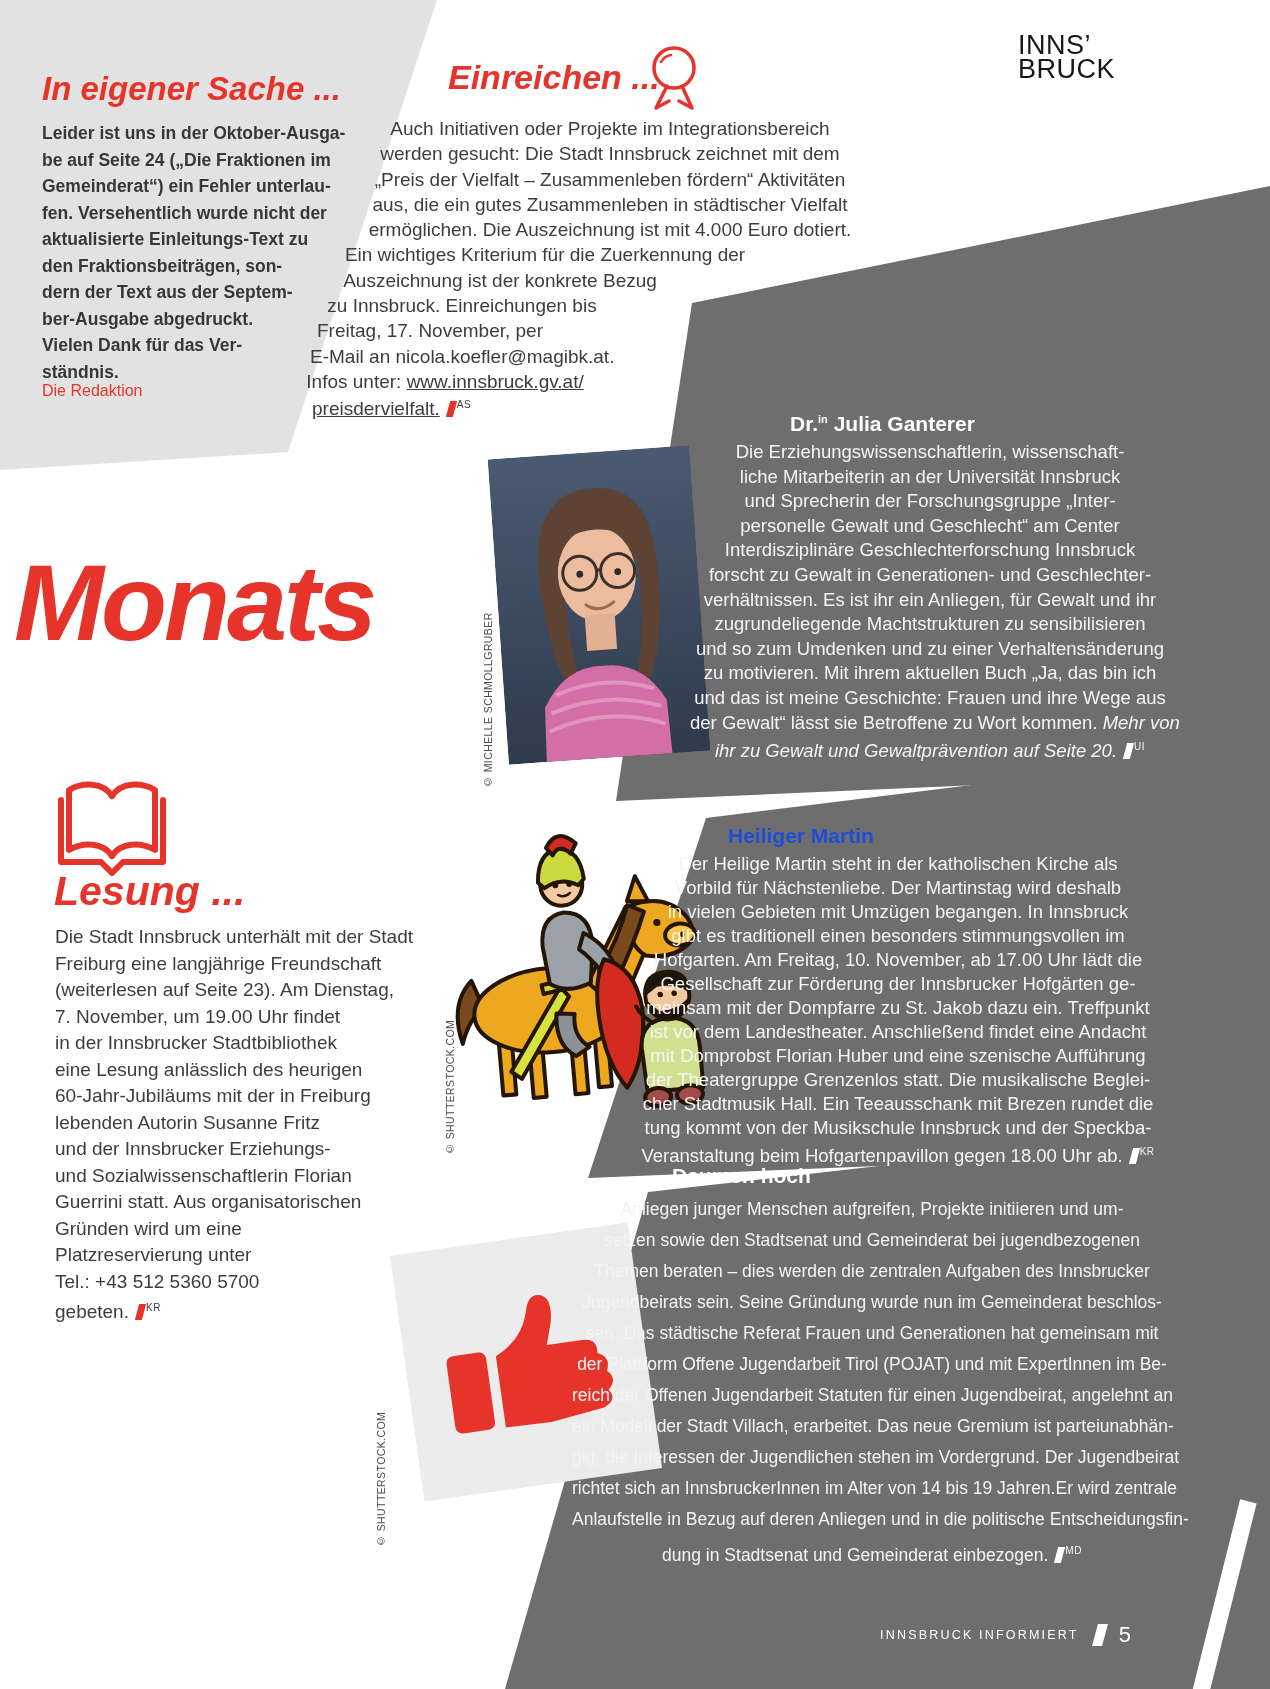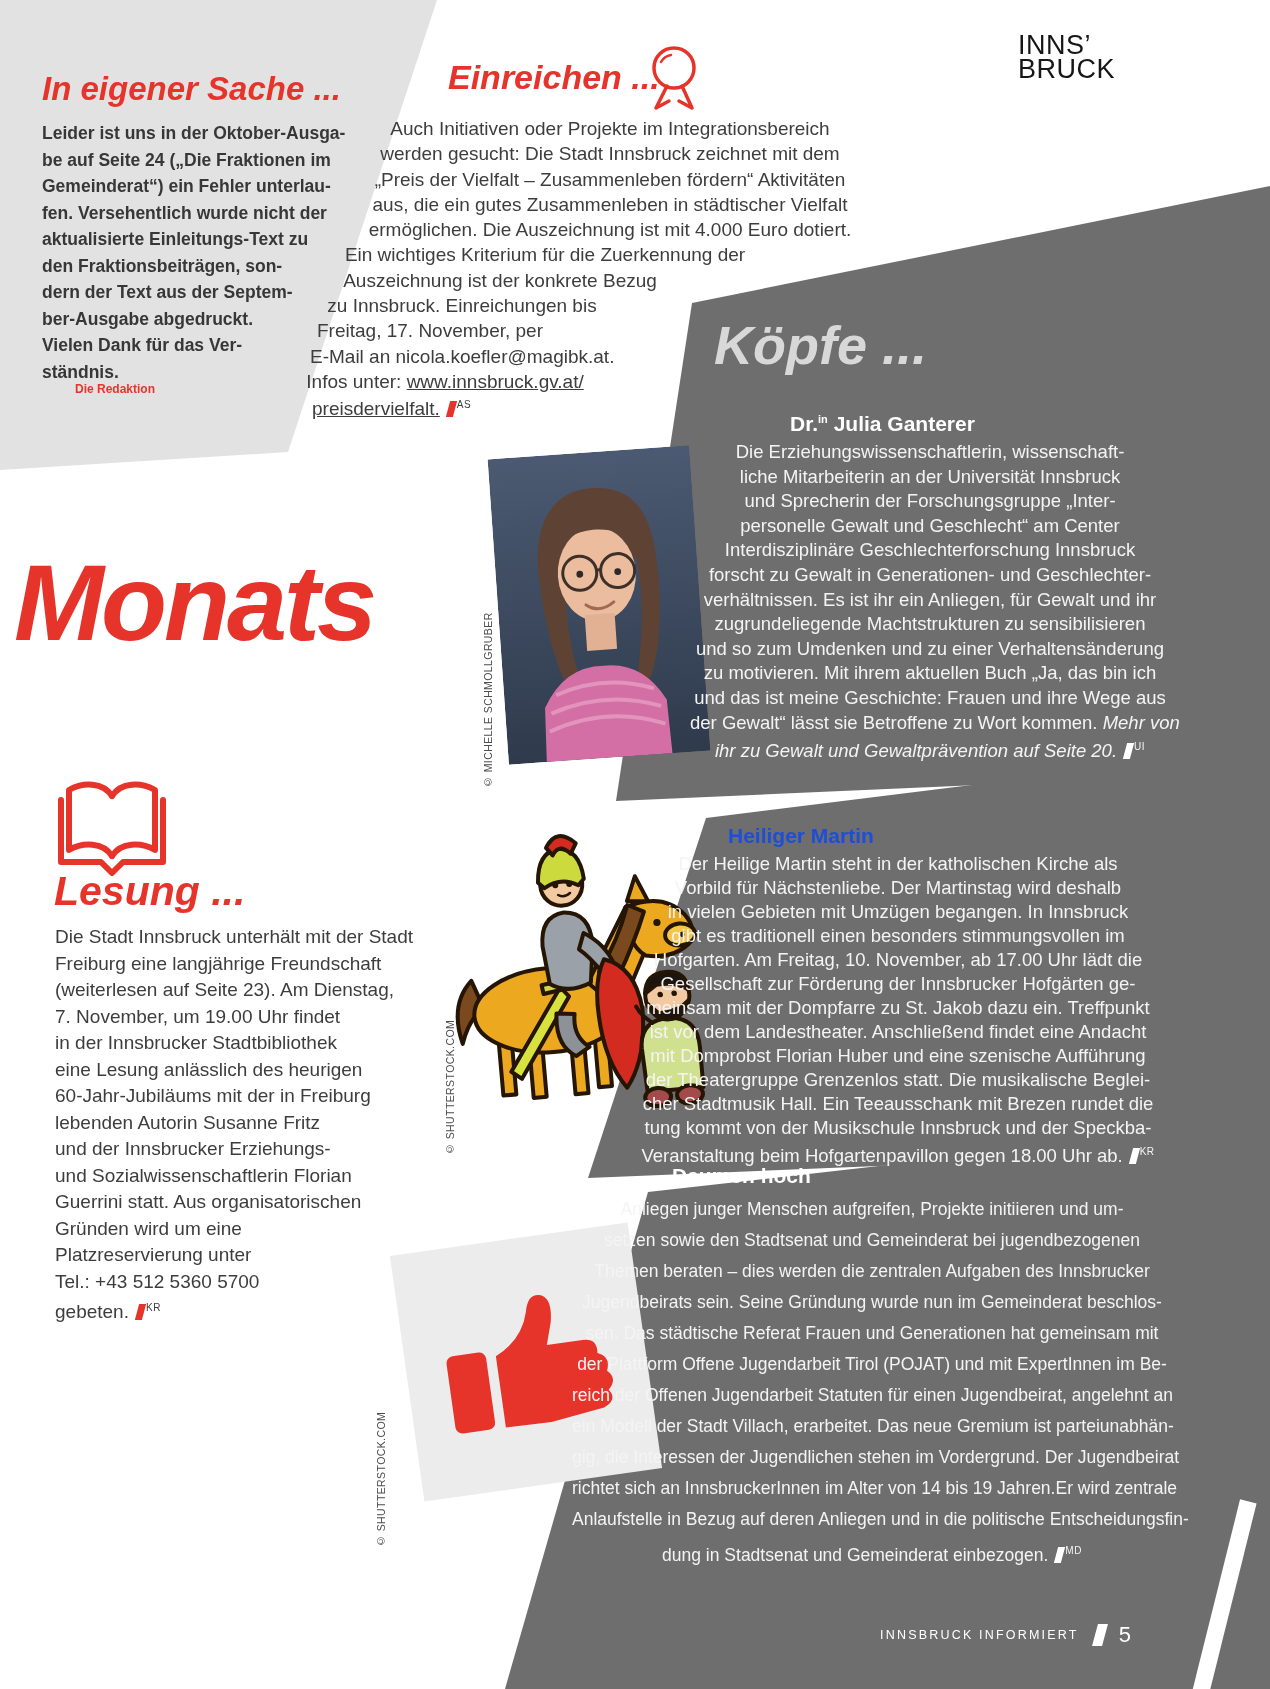--- a/index.html
+++ b/index.html
@@ -38,21 +38,21 @@
   .red-head{color:var(--red);font-style:italic;font-weight:700;}
   .ies-title{left:42px;top:70px;font-size:33px;}
   .einreichen-title{left:448px;top:58px;font-size:34px;}
   .lesung-title{left:54px;top:868px;font-size:41px;text-align:center;}
   .monats{left:14px;top:540px;font-size:108px;letter-spacing:-3px;
     color:var(--red);font-style:italic;font-weight:700;}
 
   
   .ies-body{left:42px;top:120px;width:340px;font-size:17.5px;line-height:26.5px;
     font-weight:700;color:#383737;}
-  .ies-sig{left:42px;top:382px;font-size:12px;font-weight:700;color:var(--red);margin-left:33px;}
+  .ies-sig{left:42px;top:382px;font-size:16px;font-weight:400;color:var(--red);}
 
   
   .einreichen-body{left:310px;top:116px;width:600px;font-size:19px;
     line-height:25.3px;color:var(--ink);text-align:center;}
   .einreichen-body .ln:nth-child(6){padding-right:130px;}
   .einreichen-body .ln:nth-child(7){padding-right:220px;}
   .einreichen-body .ln:nth-child(8){padding-right:296px;}
   .einreichen-body .ln:nth-child(9){padding-right:360px;}
   .einreichen-body .ln:nth-child(10){padding-right:310px;}
   .einreichen-info{left:300px;top:371px;width:290px;text-align:center;
@@ -158,21 +158,20 @@
     </div>
   <div class="abs einreichen-info">
     <span>Infos unter: </span><span class="u">www.innsbruck.gv.at/</span>
   </div>
   <div class="abs einreichen-last">
     <span class="u">preisdervielfalt.</span><span class="slash red"></span><span class="ini">AS</span>
   </div>
 
   <div class="abs monats">Monats</div>
 
-  <div class="abs koepfe-title">Köpfe ...</div>
 
   <div class="abs photo">
     <svg width="202" height="306" viewBox="0 0 202 306">
       <defs>
         <linearGradient id="pbg" x1="0" y1="0" x2="0" y2="1">
           <stop offset="0" stop-color="#4b5a72"></stop>
             <stop offset="1" stop-color="#2f3a4c"></stop>
         </linearGradient>
       </defs>
       <rect width="202" height="306" fill="url(#pbg)"></rect>

